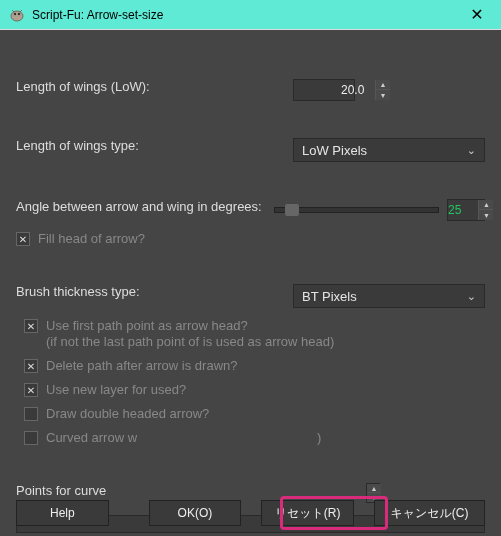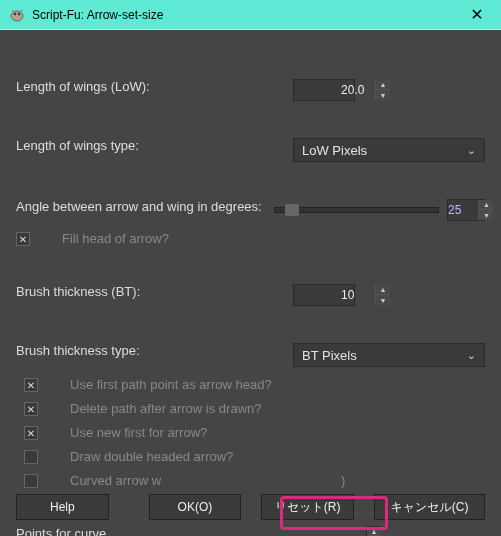--- a/index.html
+++ b/index.html
@@ -5,43 +5,43 @@
 * { box-sizing: border-box; margin: 0; padding: 0; font-family: "Segoe UI", Arial, sans-serif; }
 body { width: 501px; height: 536px; background: #fff; overflow: hidden; position: relative; }
 .titlebar { height: 30px; background: #5eead4; display: flex; align-items: center; padding: 0 4px 0 8px; border-bottom: 1px solid #ddd; }
 .title-icon { width: 18px; height: 18px; margin-right: 6px; }
 .title-icon svg { width: 18px; height: 18px; }
 .title-text { font-size: 12px; color: #000; flex: 1; }
 .close-btn { width: 40px; height: 28px; display: flex; align-items: center; justify-content: center; font-size: 16px; color: #000; cursor: pointer; }
 .content { background: #454545; height: 506px; padding: 12px 16px 10px 16px; color: #ddd; font-size: 13px; position: relative; }
 .row { display: flex; align-items: flex-start; margin-bottom: 10px; min-height: 22px; margin-top: 37px; }
 .label { flex: 0 0 auto; white-space: nowrap; }
-.disabled { color: #888; margin-left: 24px; }
+.disabled { color: #888; }
 .spacer { flex: 1; }
 .spinner { display: flex; align-items: center; background: #3a3a3a; border: 1px solid #2a2a2a; height: 22px; padding-left: 41px; }
 .spinner-input { background: transparent; border: none; color: #eee; font-size: 12px; width: 40px; padding: 0 6px; outline: none; }
 .spinner-btns { width: 14px; height: 20px; display: flex; flex-direction: column; border-left: 1px solid #555; }
 .spinner-b { width: 14px; height: 10px; display: flex; align-items: center; justify-content: center; font-size: 7px; color: #ccc; background: #4a4a4a; cursor: pointer; }
 .spinner-b:first-child { border-bottom: 1px solid #555; }
 .dropdown { background: #3a3a3a; border: 1px solid #2a2a2a; height: 24px; display: flex; align-items: center; padding: 0 8px; width: 192px; cursor: pointer; }
 .dropdown-text { flex: 1; color: #e5e5e5; font-size: 13px; }
 .dropdown-chev { color: #ccc; font-size: 11px; }
 .slider-wrap { display: flex; align-items: center; flex: 1; margin-left: 12px; }
 .slider { flex: 1; height: 6px; background: #333; border: 1px solid #222; position: relative; margin-right: 8px; }
 .slider-thumb { position: absolute; width: 14px; height: 12px; background: #666; border-radius: 2px; top: -4px; left: 6%; }
 .slider-val { width: 38px; background: #3a3a3a; border: 1px solid #2a2a2a; display: flex; align-items: center; height: 22px; }
-.slider-val span { flex: 1; color: #c4b5fd; font-size: 12px; text-align: right; padding-right: 17px; }
+.slider-val span { flex: 1; color: #22c55e; font-size: 12px; text-align: right; padding-right: 17px; }
 .check-row { display: flex; align-items: flex-start; margin-bottom: 8px; }
 .checkbox { width: 14px; height: 14px; border: 1px solid #666; background: #3a3a3a; margin-right: 8px; display: flex; align-items: center; justify-content: center; font-size: 10px; color: #ddd; cursor: pointer; flex-shrink: 0; margin-top: 1px; }
 .checkbox.unchecked { background: #3a3a3a; }
 .check-label { font-size: 13px; line-height: 16px; }
 .two-line { line-height: 16px; }
 .indent { margin-left: 8px; }
 .progress { height: 18px; background: #3a3a3a; border: 1px solid #2a2a2a; margin: 4px 0; }
-.btnbar { position: absolute; bottom: 16px; left: 16px; right: 16px; display: flex; gap: 20px; }
+.btnbar { position: absolute; bottom: 10px; left: 16px; right: 16px; display: flex; gap: 20px; }
 .btn { background: #3a3a3a; border: 1px solid #222; height: 26px; display: flex; align-items: center; justify-content: center; color: #eee; font-size: 12px; cursor: pointer; }
 .btn-help { width: 100px; }
 .btnbar-spacer { flex: 1; }
 .btn-reset { width: 100px; }
 .btn-ok { width: 100px; }
 .btn-cancel { width: 120px; }
 .highlight { position: absolute; border: 3px solid #d82b7b; border-radius: 4px; width: 108px; height: 34px; bottom: 6px; left: 280px; pointer-events: none; }
 .bubble { position: absolute; top: 330px; left: 115px; width: 220px; height: 140px; }
 .bubble-body { width: 215px; height: 118px; background: #fff; border-radius: 58px; display: flex; align-items: center; justify-content: center; }
 .bubble-text { color: #d82b7b; font-size: 16px; font-weight: 500; }
@@ -103,57 +103,46 @@
       </div>
     </div>
   </div>
 
   <div class="check-row">
     <div class="checkbox">✕</div>
     <span class="check-label disabled">Fill head of arrow?</span>
   </div>
 
 
-  <div class="row">
-    <span class="label">Brush thickness (BT):</span>
-    <div class="spacer"></div>
-    <div class="spinner" style="width:62px">
-      <input class="spinner-input" value="10" style="">
-      <div class="spinner-btns">
-        <div class="spinner-b">▲</div>
-        <div class="spinner-b">▼</div>
-      </div>
-    </div>
-    <div style="width:130px"></div>
-  </div>
 
   <div class="row">
     <span class="label">Brush thickness type:</span>
     <div class="spacer"></div>
     <div class="dropdown">
       <span class="dropdown-text">BT Pixels</span>
       <span class="dropdown-chev">⌄</span>
     </div>
   </div>
 
   <div class="check-row indent">
     <div class="checkbox">✕</div>
     <div class="check-label disabled">
       <span>Use first path point as arrow head?</span><br>
+      <span>(if not the last path point of is used as arrow head)</span>
     </div>
   </div>
 
   <div class="check-row indent">
     <div class="checkbox">✕</div>
     <span class="check-label disabled">Delete path after arrow is drawn?</span>
   </div>
 
   <div class="check-row indent">
     <div class="checkbox">✕</div>
-    <span class="check-label disabled">Use new first for arrow?</span>
+    <span class="check-label disabled">Use new layer for used?</span>
   </div>
 
   <div class="check-row indent">
     <div class="checkbox unchecked"></div>
     <span class="check-label disabled">Draw double headed arrow?</span>
   </div>
 
   <div class="check-row indent">
     <div class="checkbox unchecked"></div>
     <span class="check-label disabled">Curved arrow w</span>

